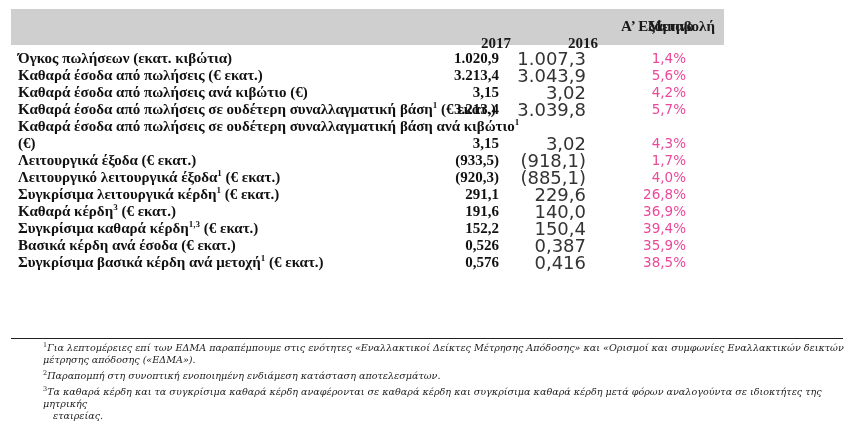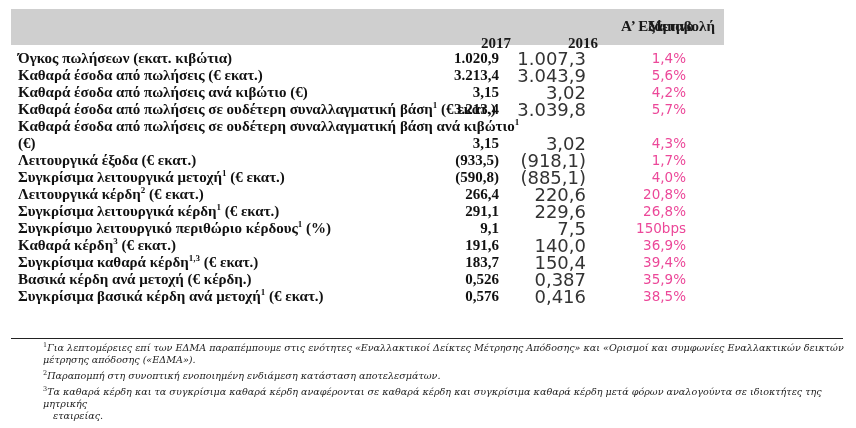--- a/index.html
+++ b/index.html
@@ -85,57 +85,45 @@
       <span class="v v2016">3,02</span>
       <span class="v vchg">4,3%</span>
     </div>
     <div class="row">
       <span class="label"><span>Λειτουργικά έξοδα (€ εκατ.)</span><sup></sup><span></span></span>
       <span class="v v2017">(933,5)</span>
       <span class="v v2016">(918,1)</span>
       <span class="v vchg">1,7%</span>
     </div>
     <div class="row">
-      <span class="label"><span>Συγκρίσιμα λειτουργικά μετοχή</span><sup>1</sup><span> (€ εκατ.)</span></span>
-      <span class="v v2017">(590,8)</span>
+      <span class="label"><span>Λειτουργικό λειτουργικά έξοδα</span><sup>1</sup><span> (€ εκατ.)</span></span>
+      <span class="v v2017">(920,3)</span>
       <span class="v v2016">(885,1)</span>
       <span class="v vchg">4,0%</span>
-    </div>
-    <div class="row">
-      <span class="label"><span>Λειτουργικά κέρδη</span><sup>2</sup><span> (€ εκατ.)</span></span>
-      <span class="v v2017">266,4</span>
-      <span class="v v2016">220,6</span>
-      <span class="v vchg">20,8%</span>
     </div>
     <div class="row">
       <span class="label"><span>Συγκρίσιμα λειτουργικά κέρδη</span><sup>1</sup><span> (€ εκατ.)</span></span>
       <span class="v v2017">291,1</span>
       <span class="v v2016">229,6</span>
       <span class="v vchg">26,8%</span>
-    </div>
-    <div class="row">
-      <span class="label"><span>Συγκρίσιμο λειτουργικό περιθώριο κέρδους</span><sup>1</sup><span> (%)</span></span>
-      <span class="v v2017">9,1</span>
-      <span class="v v2016">7,5</span>
-      <span class="v vchg">150bps</span>
     </div>
     <div class="row">
       <span class="label"><span>Καθαρά κέρδη</span><sup>3</sup><span> (€ εκατ.)</span></span>
       <span class="v v2017">191,6</span>
       <span class="v v2016">140,0</span>
       <span class="v vchg">36,9%</span>
     </div>
     <div class="row">
       <span class="label"><span>Συγκρίσιμα καθαρά κέρδη</span><sup>1,3</sup><span> (€ εκατ.)</span></span>
-      <span class="v v2017">183,7</span>
+      <span class="v v2017">152,2</span>
       <span class="v v2016">150,4</span>
       <span class="v vchg">39,4%</span>
     </div>
     <div class="row">
-      <span class="label"><span>Βασικά κέρδη ανά μετοχή (€ κέρδη.)</span><sup></sup><span></span></span>
+      <span class="label"><span>Βασικά κέρδη ανά έσοδα (€ εκατ.)</span><sup></sup><span></span></span>
       <span class="v v2017">0,526</span>
       <span class="v v2016">0,387</span>
       <span class="v vchg">35,9%</span>
     </div>
     <div class="row">
       <span class="label"><span>Συγκρίσιμα βασικά κέρδη ανά μετοχή</span><sup>1</sup><span> (€ εκατ.)</span></span>
       <span class="v v2017">0,576</span>
       <span class="v v2016">0,416</span>
       <span class="v vchg">38,5%</span>
     </div>

